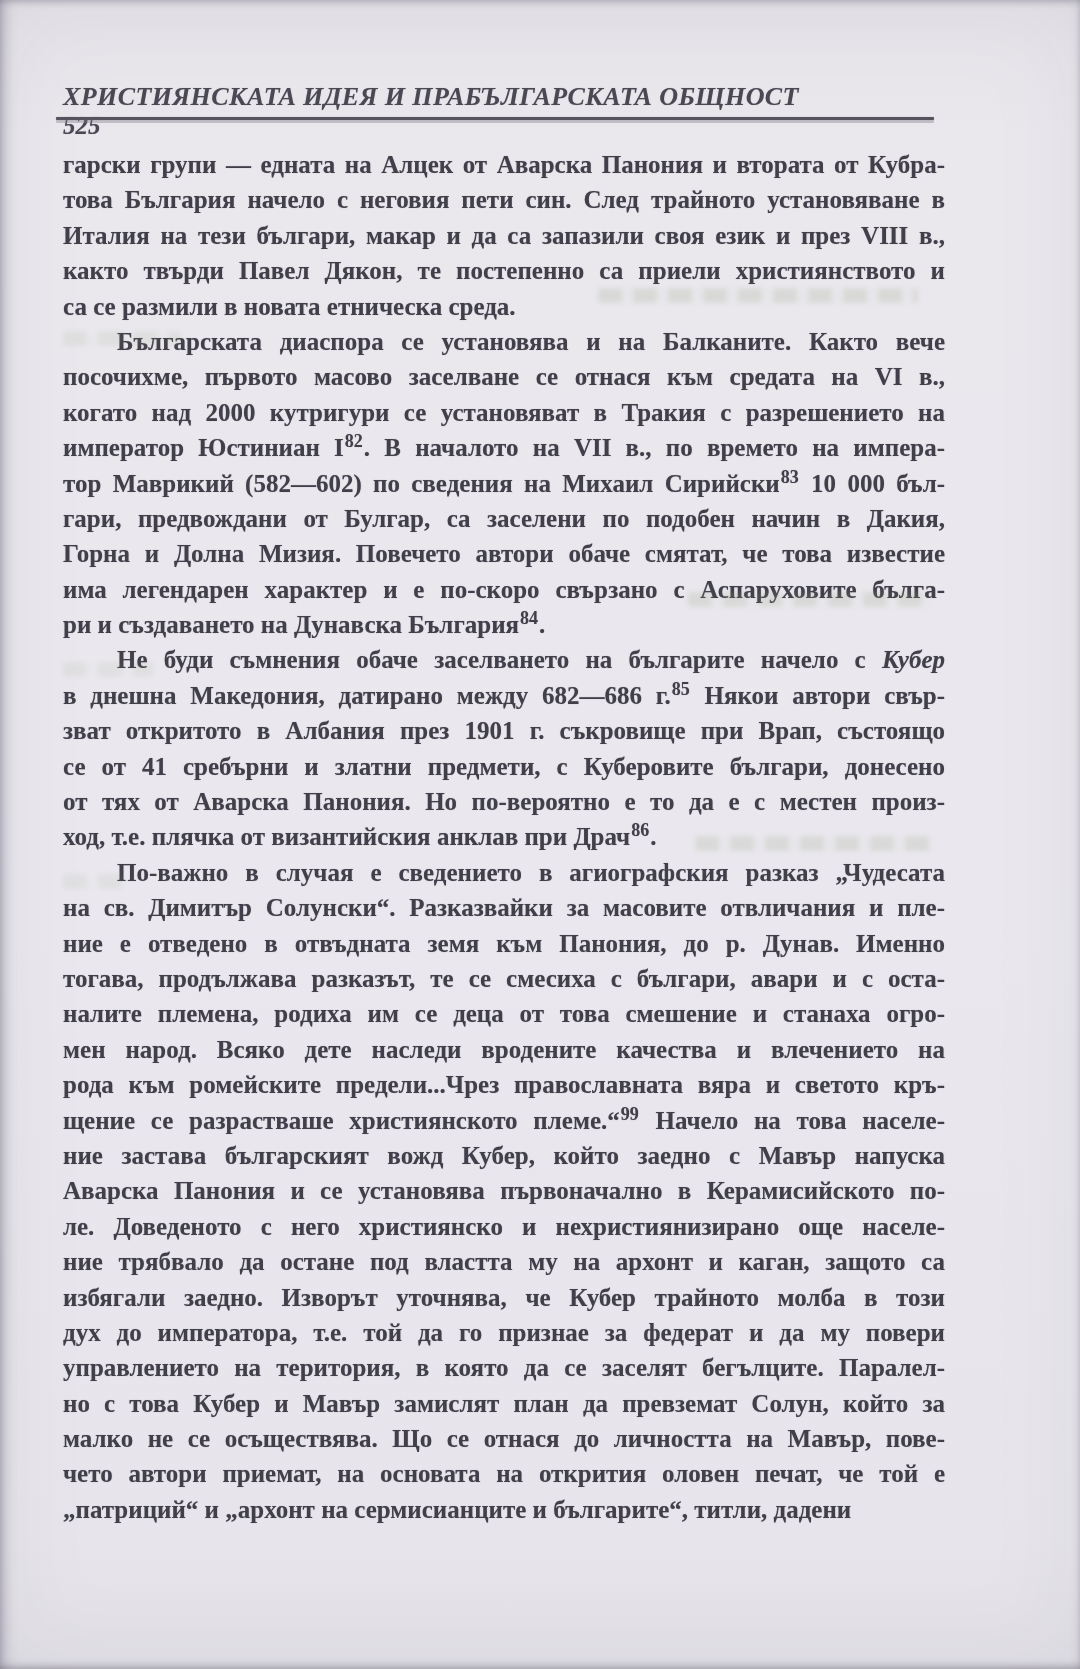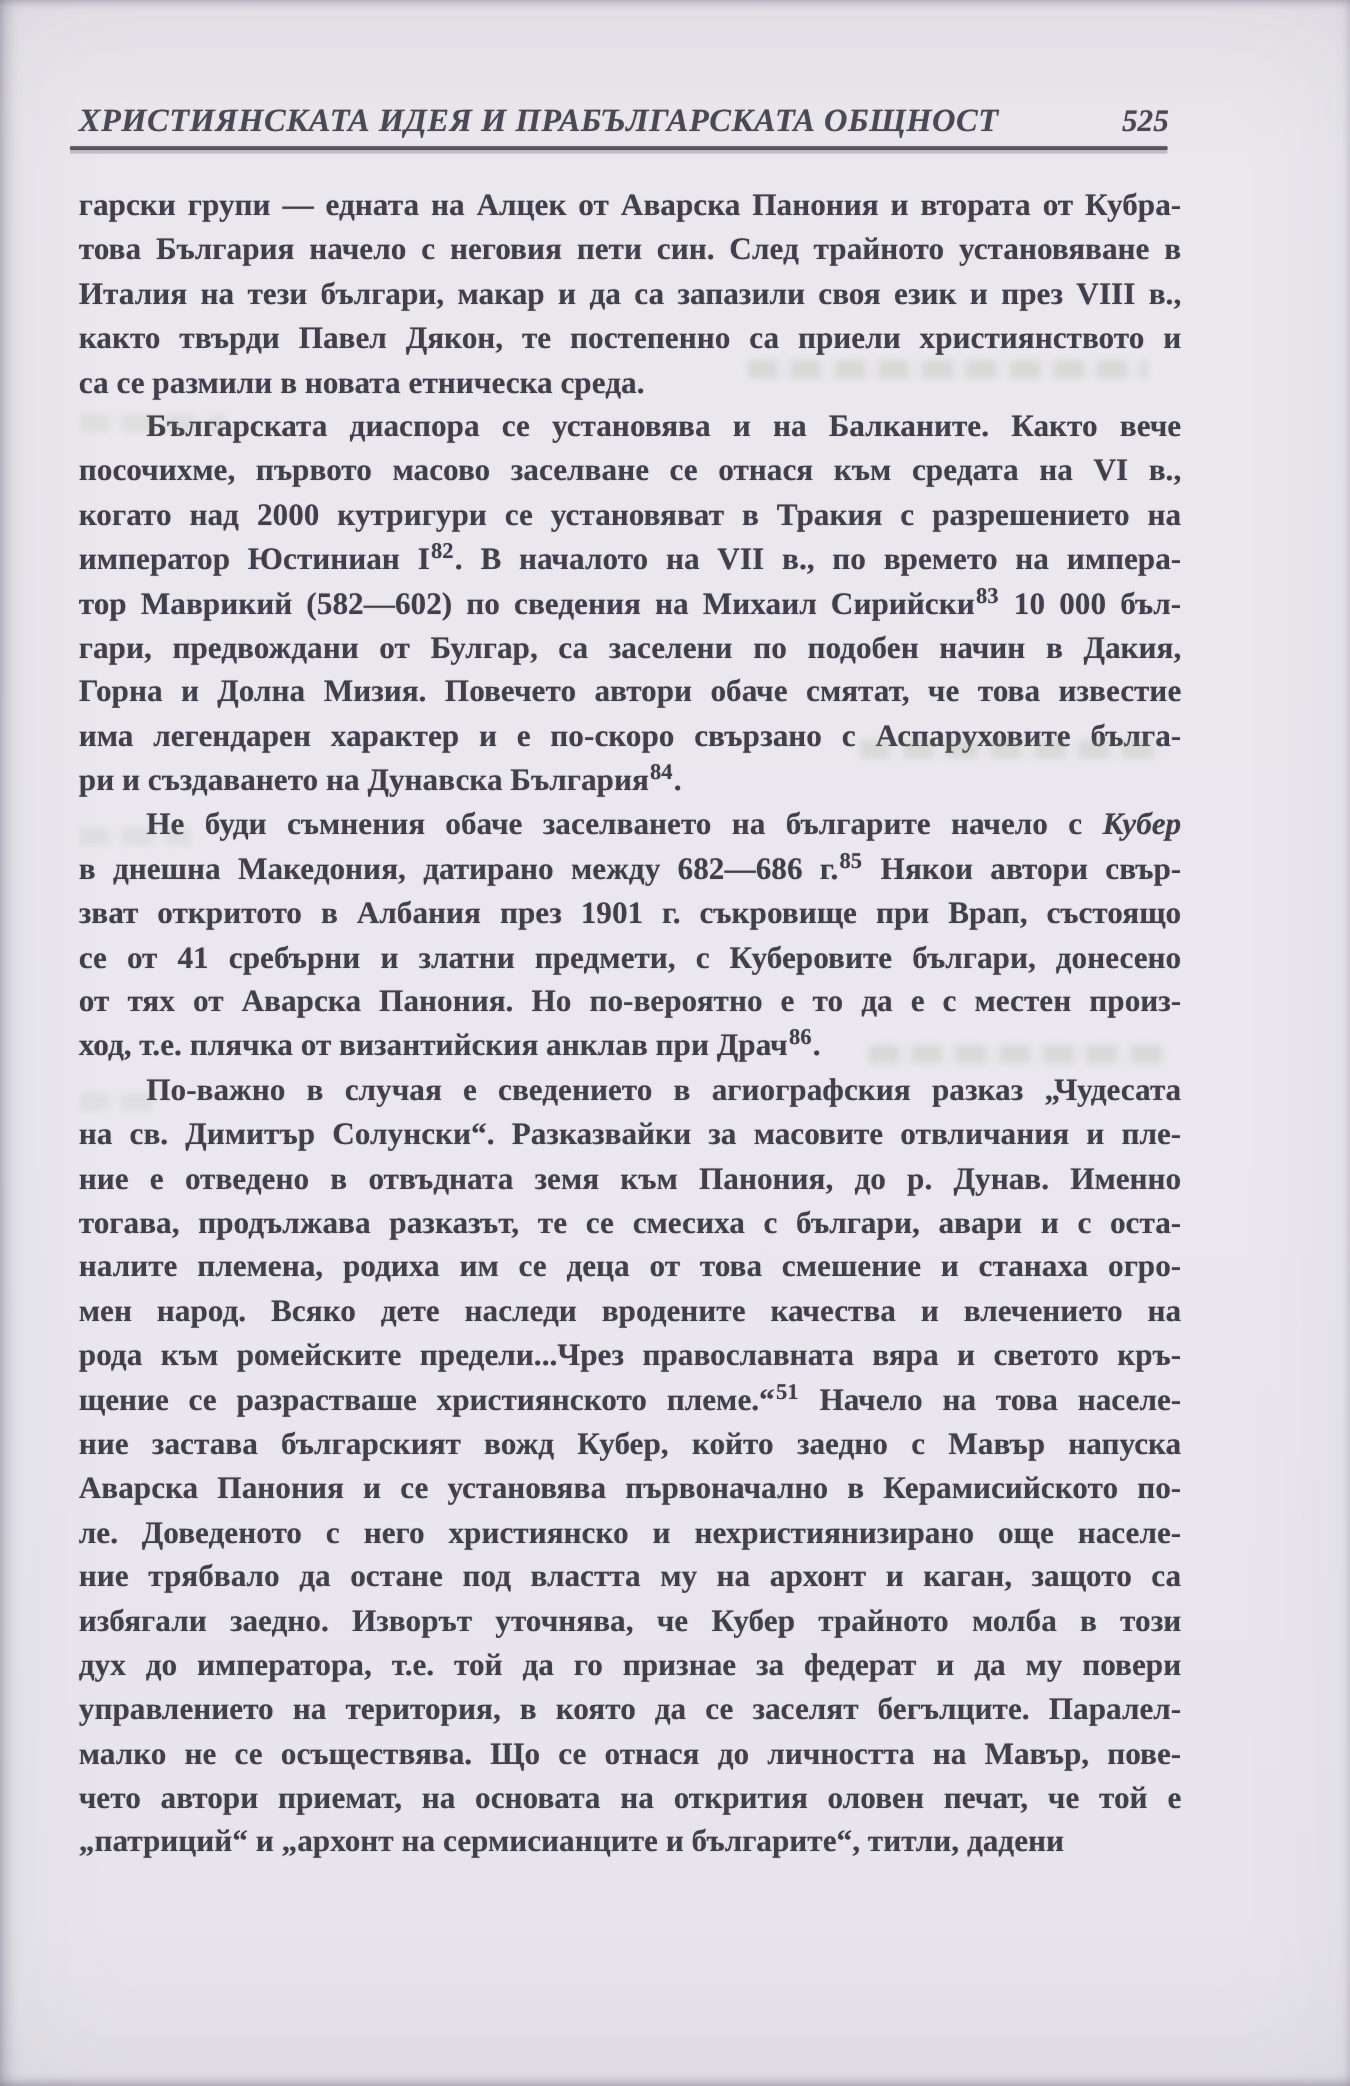--- a/index.html
+++ b/index.html
@@ -28,20 +28,21 @@
     display: flex;
     justify-content: space-between;
     align-items: baseline;
     font-style: italic;
     font-weight: 700;
     font-size: 26px;
     letter-spacing: 0.4px;
     color: #4a4853;
     text-shadow: 0 0 1px rgba(74, 72, 83, 0.35);
     white-space: nowrap;
+    flex-direction: column;
   }
   .header-page-num { font-size: 25px; letter-spacing: 0; }
 
   .header-rule {
     position: absolute;
     left: 56px;
     top: 117px;
     width: 878px;
     height: 3px;
     background: #56535e;
@@ -129,28 +130,29 @@
       <div class="line">се от 41 сребърни и златни предмети, с Куберовите българи, донесено</div>
       <div class="line">от тях от Аварска Панония. Но по-вероятно е то да е с местен произ-</div>
       <div class="line para-end">ход, т.е. плячка от византийския анклав при Драч<sup class="fn">86</sup>.</div>
       <div class="line indent">По-важно в случая е сведението в агиографския разказ „Чудесата</div>
       <div class="line">на св. Димитър Солунски“. Разказвайки за масовите отвличания и пле-</div>
       <div class="line">ние е отведено в отвъдната земя към Панония, до р. Дунав. Именно</div>
       <div class="line">тогава, продължава разказът, те се смесиха с българи, авари и с оста-</div>
       <div class="line">налите племена, родиха им се деца от това смешение и станаха огро-</div>
       <div class="line">мен народ. Всяко дете наследи вродените качества и влечението на</div>
       <div class="line">рода към ромейските предели...Чрез православната вяра и светото кръ-</div>
-      <div class="line">щение се разрастваше християнското племе.“<sup class="fn">51</sup> Начело на това населе-</div>
+      <div class="line">щение се разрастваше християнското племе.“<sup class="fn">99</sup> Начело на това населе-</div>
       <div class="line">ние застава българският вожд Кубер, който заедно с Мавър напуска</div>
       <div class="line">Аварска Панония и се установява първоначално в Керамисийското по-</div>
       <div class="line">ле. Доведеното с него християнско и нехристиянизирано още населе-</div>
       <div class="line">ние трябвало да остане под властта му на архонт и каган, защото са</div>
       <div class="line">избягали заедно. Изворът уточнява, че Кубер трайното молба в този</div>
       <div class="line">дух до императора, т.е. той да го признае за федерат и да му повери</div>
       <div class="line">управлението на територия, в която да се заселят бегълците. Паралел-</div>
+      <div class="line">но с това Кубер и Мавър замислят план да превземат Солун, който за</div>
       <div class="line">малко не се осъществява. Що се отнася до личността на Мавър, пове-</div>
       <div class="line">чето автори приемат, на основата на открития оловен печат, че той е</div>
       <div class="line para-end">„патриций“ и „архонт на сермисианците и българите“, титли, дадени</div>
     </main>
 
   <div class="bleed b1"></div>
   <div class="bleed b2"></div>
   <div class="bleed b3"></div>
   <div class="bleed b4"></div>
   <div class="bleed b5"></div>

